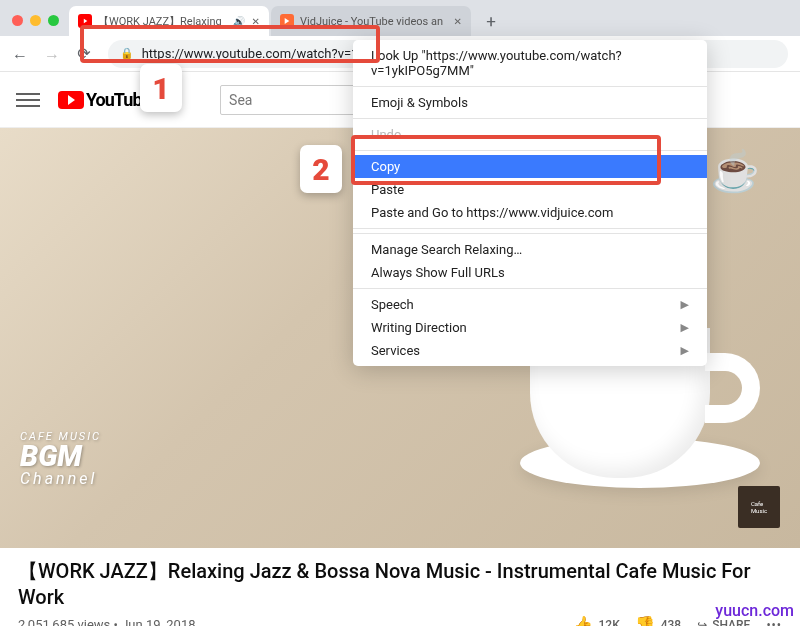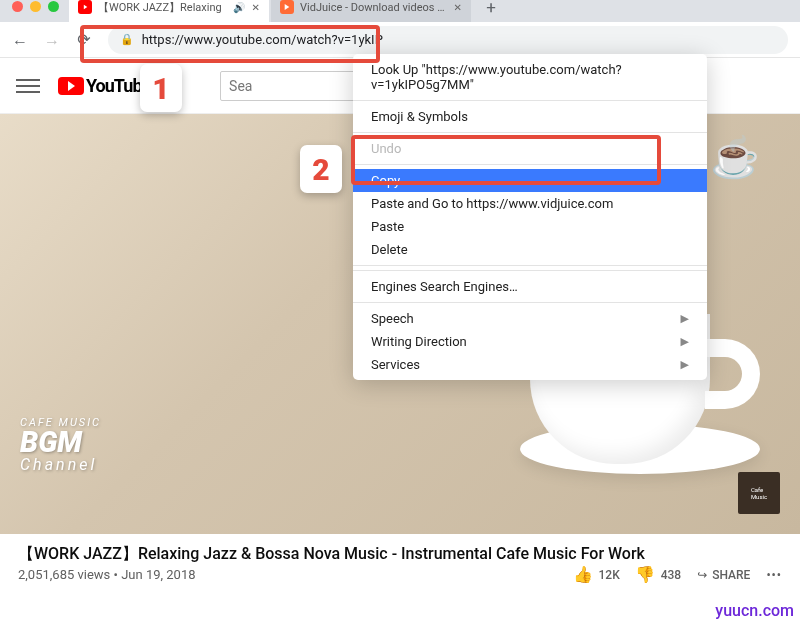--- a/index.html
+++ b/index.html
@@ -1,17 +1,17 @@
 <!DOCTYPE html>
 <html><head>
 <meta charset="utf-8">
 <style>
 *{box-sizing:border-box;margin:0;padding:0;font-family:-apple-system,BlinkMacSystemFont,"Segoe UI",Roboto,sans-serif}
 body{width:800px;height:626px;background:#fff;overflow:hidden;position:relative}
-.tab-strip{height:22px;background:#dee1e6;display:flex;align-items:flex-end;padding-left:8px}
+.tab-strip{height:36px;background:#dee1e6;display:flex;align-items:flex-end;padding-left:8px}
 .traffic{display:flex;gap:7px;align-items:center;padding:0 10px 10px 4px}
 .dot{width:11px;height:11px;border-radius:50%}
 .dot.r{background:#ff5f57}.dot.y{background:#febc2e}.dot.g{background:#28c840}
 .tab{height:30px;background:#fff;border-radius:7px 7px 0 0;display:flex;align-items:center;padding:0 9px;font-size:11px;color:#555;min-width:200px;max-width:200px;gap:6px;margin-right:2px}
 .tab.inactive{background:#cfd3d9}
 .tab .fav{width:14px;height:14px;flex-shrink:0}
 .tab .title{flex:1;white-space:nowrap;overflow:hidden;text-overflow:ellipsis}
 .tab .spk,.tab .x{font-size:10px;color:#666}
 .newtab{width:28px;height:28px;display:flex;align-items:center;justify-content:center;font-size:17px;color:#5f6368;margin-left:4px;margin-bottom:1px}
 .toolbar{height:36px;background:#fff;border-bottom:1px solid #e5e5e5;display:flex;align-items:center;padding:0 6px;gap:4px}
@@ -33,27 +33,27 @@
 .saucer{width:240px;height:50px;background:#fff;border-radius:50%;position:absolute;bottom:10px;right:10px;box-shadow:0 5px 15px rgba(0,0,0,.1)}
 .cup-handle{width:55px;height:70px;border:18px solid #fff;border-left:none;border-radius:0 40px 40px 0;position:absolute;right:10px;top:55px}
 .bgm-logo{position:absolute;left:20px;bottom:60px;color:#fff;text-shadow:1px 1px 3px rgba(0,0,0,.3)}
 .bgm1{font-size:11px;letter-spacing:2px;font-style:italic}
 .bgm2{font-size:29px;font-weight:900;font-style:italic;line-height:.9}
 .bgm3{font-size:16px;font-style:italic;letter-spacing:3px}
 .cafe-badge{position:absolute;right:20px;bottom:20px;width:42px;height:42px;background:#3a2e24;color:#fff;font-size:6px;display:flex;flex-direction:column;align-items:center;justify-content:center;border-radius:2px}
 .coffee-icon{position:absolute;right:40px;top:20px;font-size:40px;color:#3a2e24}
 .below{padding:10px 18px}
 .hashtags{font-size:11px;color:#065fd4;margin-bottom:4px}
-.vtitle{font-size:16px;font-weight:500;color:#0d0d0d;margin-bottom:0}
+.vtitle{font-size:20px;font-weight:500;color:#0d0d0d;margin-bottom:6px}
 .vmeta{display:flex;justify-content:space-between;align-items:center;font-size:13px;color:#606060}
 .actions{display:flex;align-items:center;gap:16px}
 .act{display:flex;align-items:center;gap:5px;font-size:12px;color:#606060;font-weight:500}
 .thumb{font-size:16px}
 .dots{letter-spacing:1px}
-.ctx-menu{position:absolute;left:353px;top:54px;width:354px;background:#fff;border-radius:5px;box-shadow:0 4px 24px rgba(0,0,0,.2);padding:4px 0;font-size:13px;color:#222;z-index:50}
+.ctx-menu{position:absolute;left:353px;top:40px;width:354px;background:#fff;border-radius:5px;box-shadow:0 4px 24px rgba(0,0,0,.2);padding:4px 0;font-size:13px;color:#222;z-index:50}
 .ctx-item{padding:4px 18px;display:flex;justify-content:space-between;align-items:center}
 .ctx-item.hi{background:#3a7afe;color:#ffffff}
 .ctx-item.dis{color:#b8b8b8}
 .ctx-sep{height:1px;background:#e3e3e3;margin:4px 0}
 .ctx-chev{color:#888;font-size:11px}
 .red-box{position:absolute;border:4px solid #e54a3b;border-radius:4px;z-index:60;pointer-events:none}
 .rb1{left:80px;top:25px;width:300px;height:38px}
 .rb2{left:351px;top:135px;width:310px;height:50px}
 .callout{position:absolute;width:42px;height:48px;background:#fff;border-radius:7px;box-shadow:0 3px 8px rgba(0,0,0,.25);display:flex;align-items:center;justify-content:center;font-size:30px;font-weight:900;color:#e54a3b;z-index:70}
 .c1{left:140px;top:64px}
@@ -76,21 +76,21 @@
         </svg></span>
     <span class="title">【WORK JAZZ】Relaxing</span>
     <span class="spk">🔊</span>
     <span class="x">✕</span>
   </div>
   <div class="tab inactive">
     <span class="fav"><svg viewBox="0 0 24 24">
           <rect width="24" height="24" rx="5" fill="#ff6b35"></rect>
           <path d="M8 7l8 5-8 5z" fill="#fff"></path>
         </svg></span>
-    <span class="title">VidJuice - Download videos an</span>
+    <span class="title">VidJuice - YouTube videos an</span>
     <span class="x">✕</span>
   </div>
   <div class="newtab">+</div>
 </div>
 
 <div class="toolbar">
   <div class="tbtn">←</div>
   <div class="tbtn" style="color:#c0c0c0">→</div>
   <div class="tbtn">⟳</div>
   <div class="omnibox">
@@ -162,32 +162,32 @@
     </div>
   <div class="ctx-sep"></div>
   <div class="ctx-item dis">
       <span>Undo</span>
     </div>
   <div class="ctx-sep"></div>
   <div class="ctx-item hi">
       <span>Copy</span>
     </div>
   <div class="ctx-item">
+      <span>Paste</span>
+    </div>
+  <div class="ctx-item">
       <span>Paste and Go to https://www.vidjuice.com</span>
     </div>
-  <div class="ctx-item">
-      <span>Paste</span>
-    </div>
-  <div class="ctx-item">
-      <span>Delete</span>
-    </div>
-  <div class="ctx-sep"></div>
-  <div class="ctx-sep"></div>
-  <div class="ctx-item">
-      <span>Engines Search Engines…</span>
+  <div class="ctx-sep"></div>
+  <div class="ctx-sep"></div>
+  <div class="ctx-item">
+      <span>Manage Search Relaxing…</span>
+    </div>
+  <div class="ctx-item">
+      <span>Always Show Full URLs</span>
     </div>
   <div class="ctx-sep"></div>
   <div class="ctx-item">
       <span>Speech</span>
       <span class="ctx-chev">▶</span>
     </div>
   <div class="ctx-item">
       <span>Writing Direction</span>
       <span class="ctx-chev">▶</span>
     </div>

